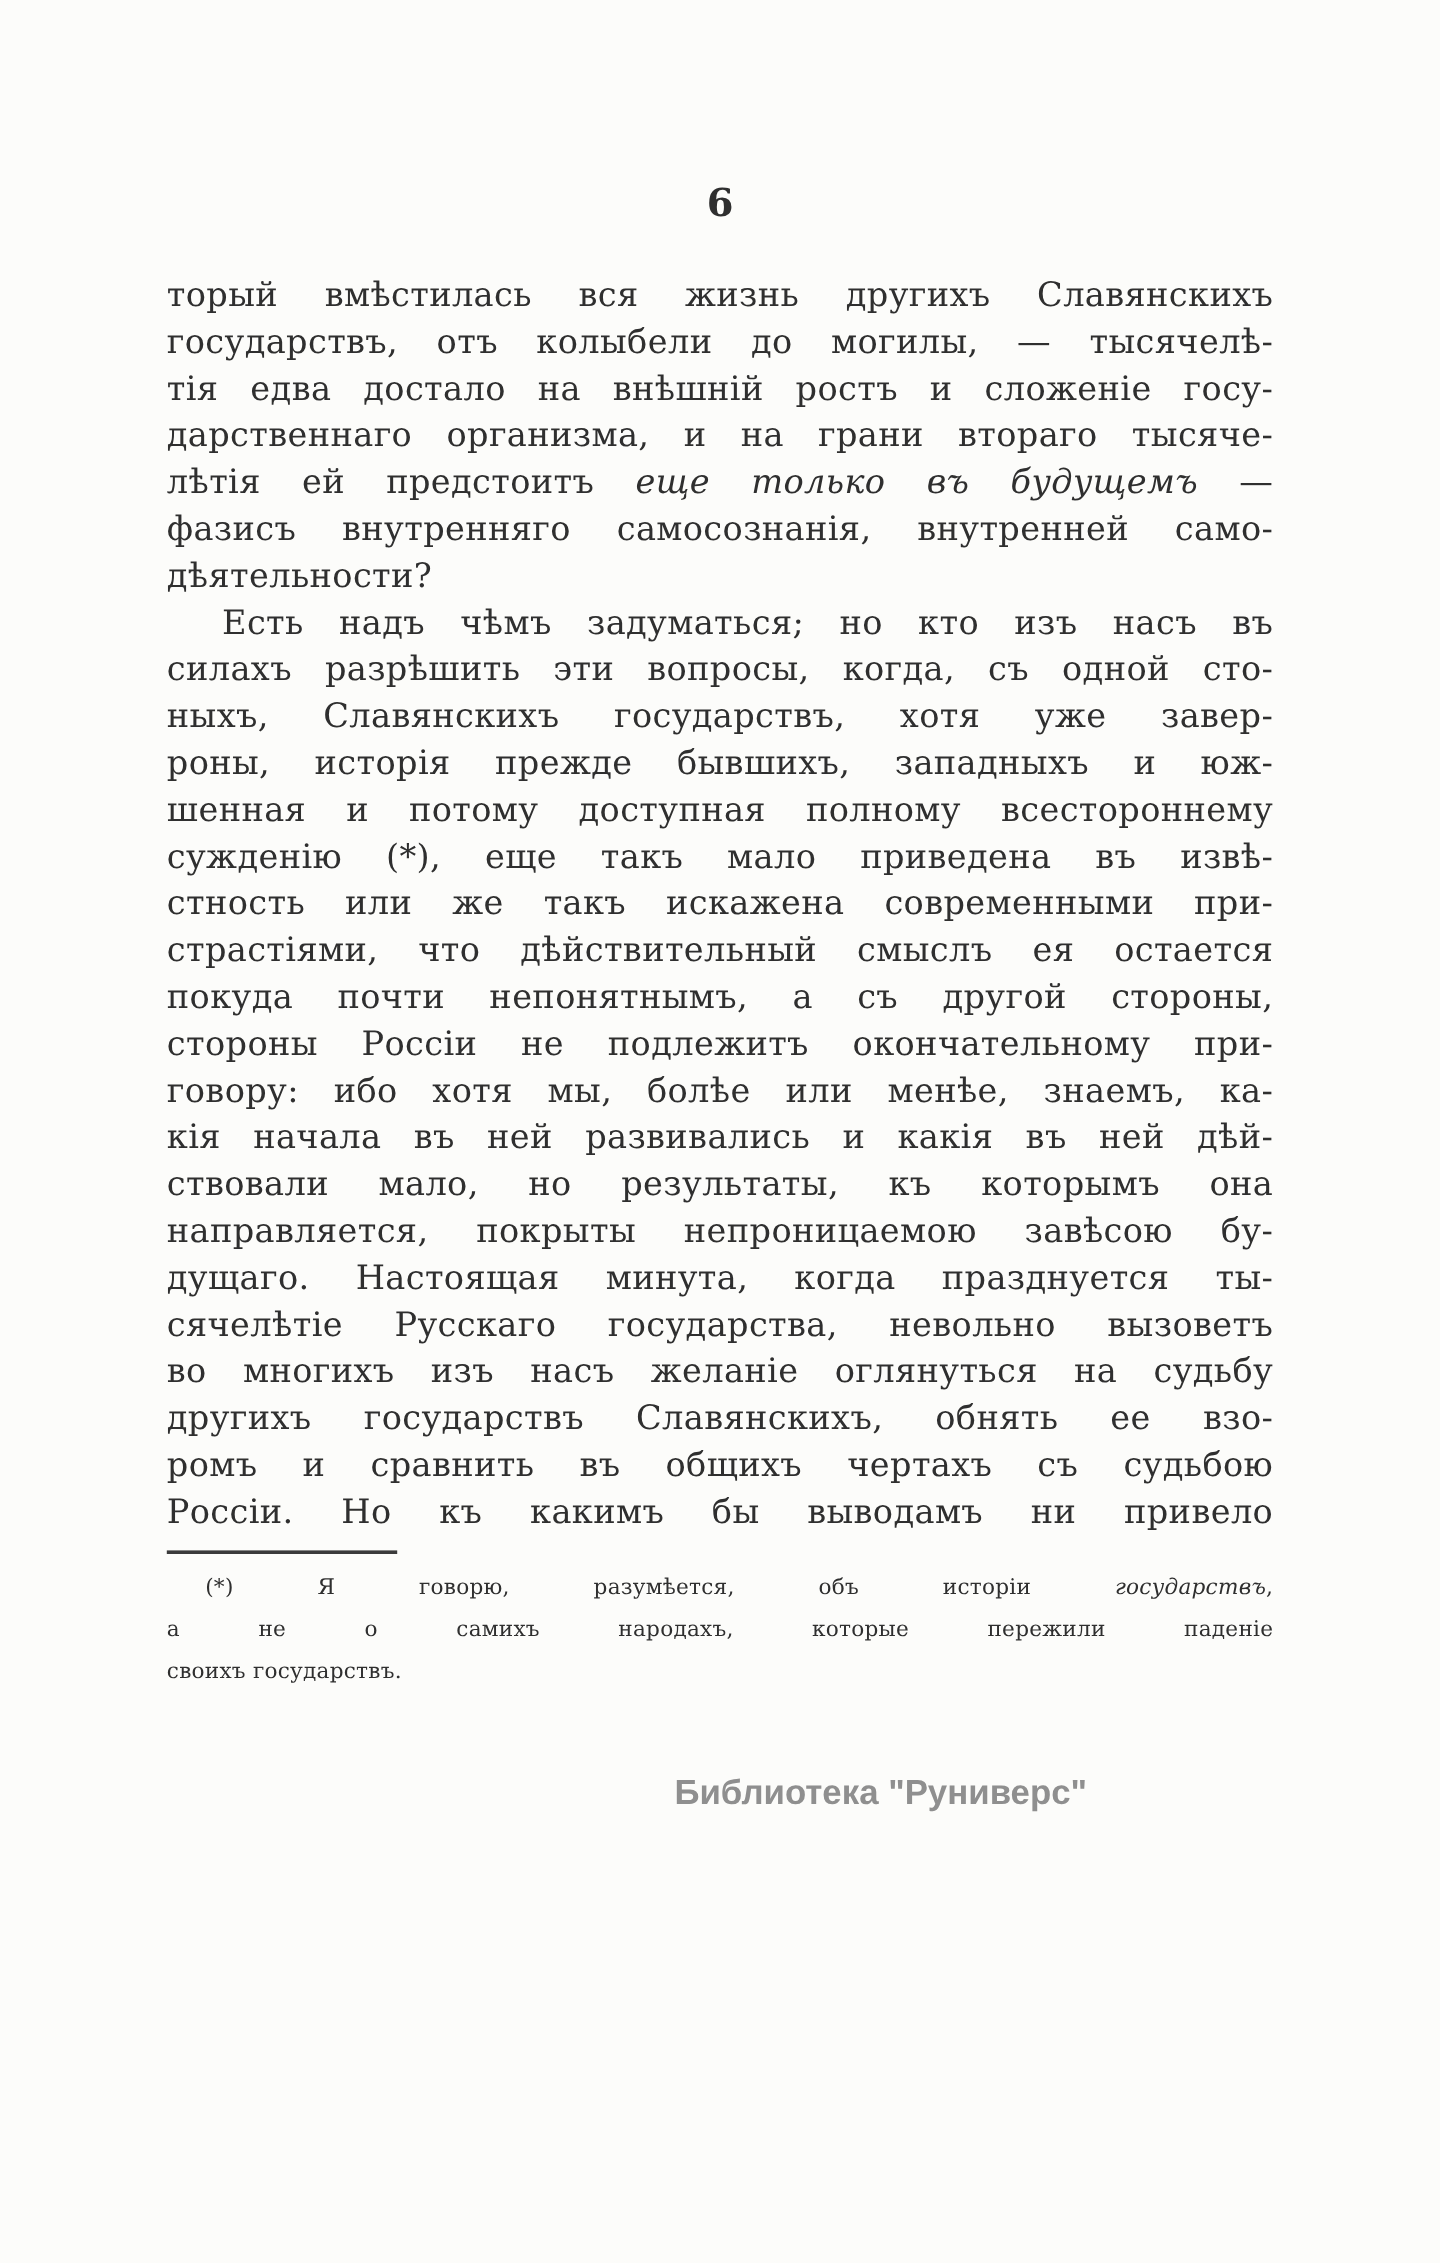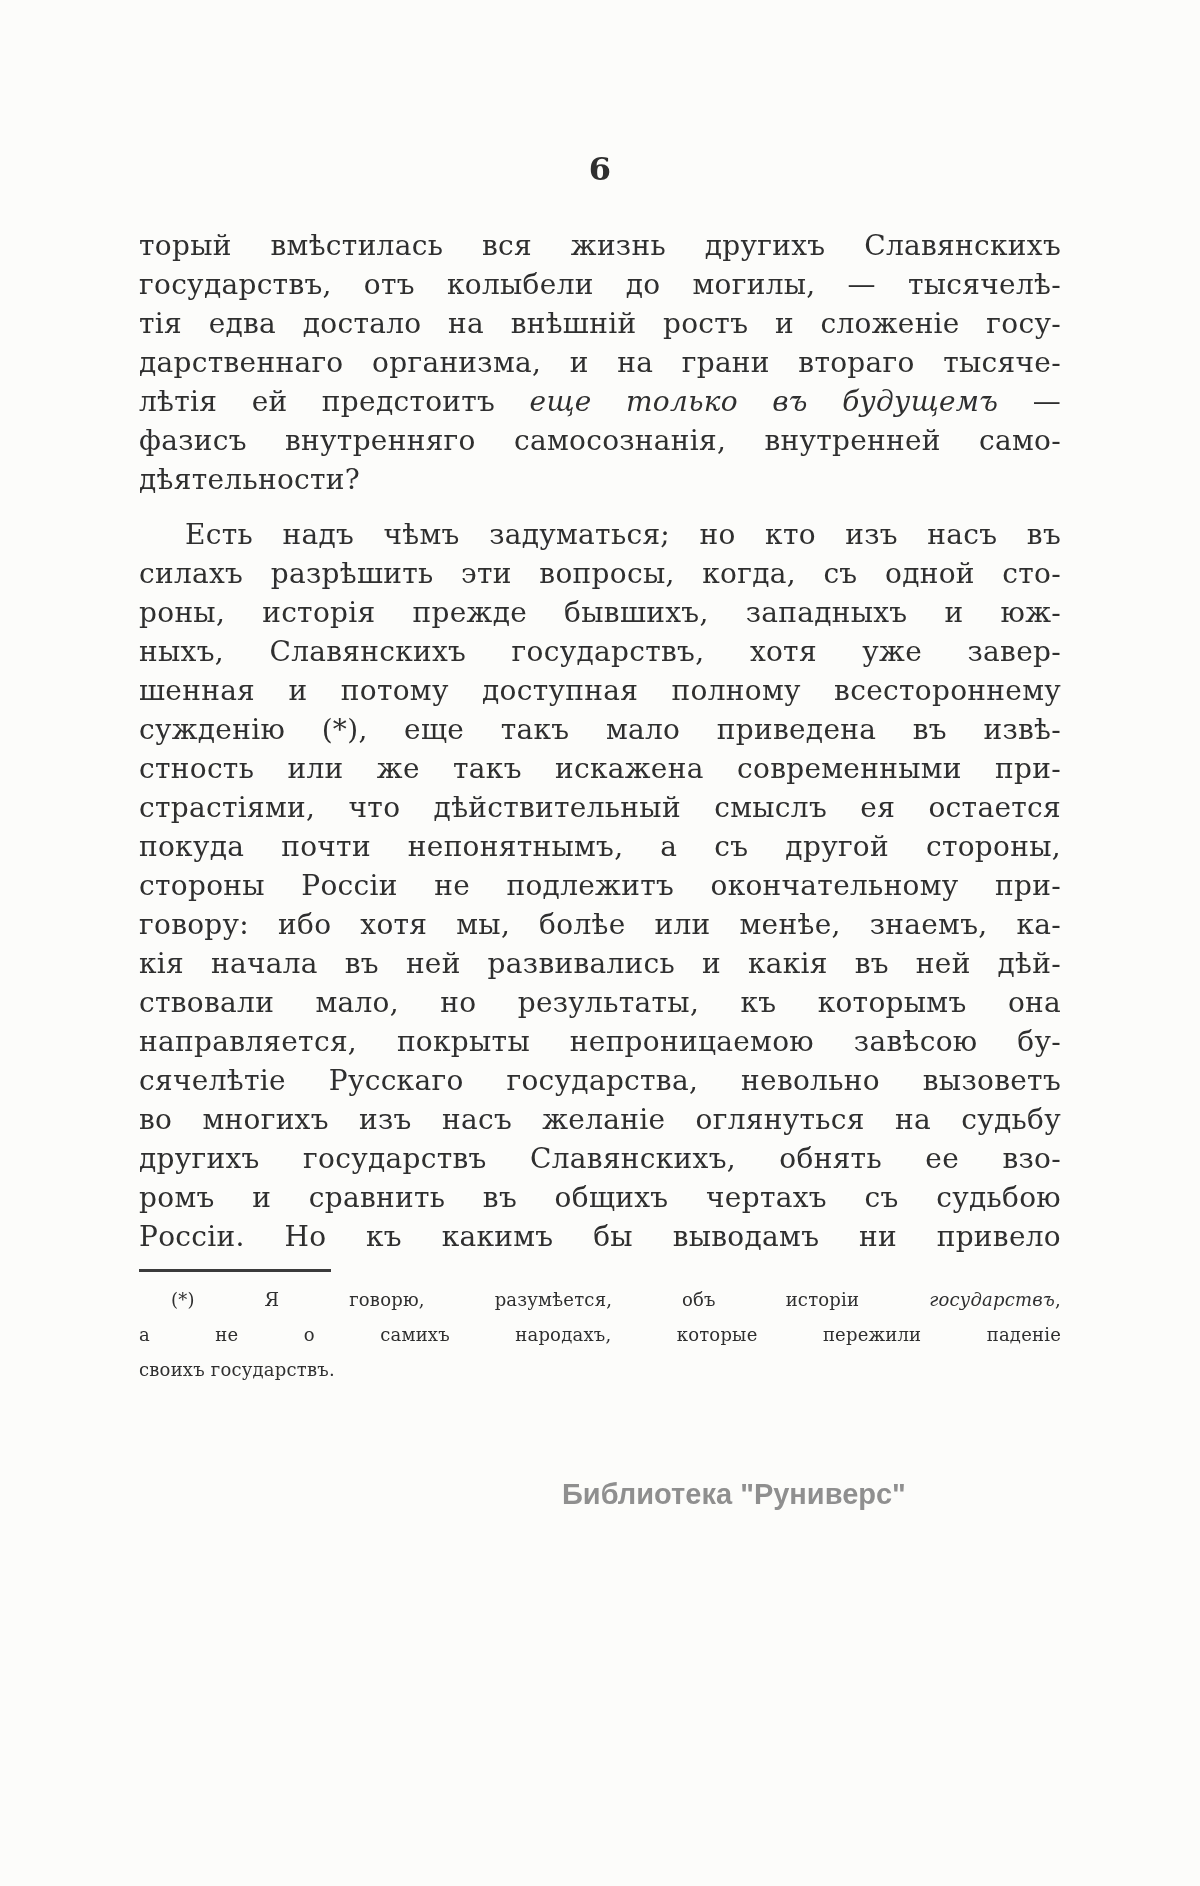--- a/index.html
+++ b/index.html
@@ -34,21 +34,21 @@
     height: 39px;
     line-height: 39px;
     font-size: 28px;
     font-weight: 400;
     letter-spacing: 0.3px;
     text-align: justify;
     text-align-last: justify;
     text-justify: inter-word;
   }
   .line.no-justify { text-align-last: left; }
-  .line.indent { text-indent: 46px; margin-top: 16px; }
+  .line.indent { text-indent: 46px; }
   .italic { font-style: italic; }
   .fn-rule {
     width: 192px;
     height: 3px;
     background: #3b3b3b;
     margin: 13px 0 10px 0;
   }
   .fn-line {
     height: 35px;
     line-height: 35px;
@@ -82,32 +82,33 @@
     <div id="paragraphs">
         <div class="line"><span class="">торый вмѣстилась вся жизнь другихъ Славянскихъ</span></div>
         <div class="line"><span class="">государствъ, отъ колыбели до могилы, — тысячелѣ-</span></div>
         <div class="line"><span class="">тія едва достало на внѣшній ростъ и сложеніе госу-</span></div>
         <div class="line"><span class="">дарственнаго организма, и на грани втораго тысяче-</span></div>
         <div class="line"><span class="">лѣтія ей предстоитъ </span><span class="italic">еще только въ будущемъ</span><span class=""> —</span></div>
         <div class="line"><span class="">фазисъ внутренняго самосознанія, внутренней само-</span></div>
         <div class="line no-justify"><span class="">дѣятельности?</span></div>
         <div class="line indent"><span class="">Есть надъ чѣмъ задуматься; но кто изъ насъ въ</span></div>
         <div class="line"><span class="">силахъ разрѣшить эти вопросы, когда, съ одной сто-</span></div>
+        <div class="line"><span class="">ныхъ, Славянскихъ государствъ, хотя уже завер-</span></div>
         <div class="line"><span class="">роны, исторія прежде бывшихъ, западныхъ и юж-</span></div>
-        <div class="line"><span class="">ныхъ, Славянскихъ государствъ, хотя уже завер-</span></div>
         <div class="line"><span class="">шенная и потому доступная полному всестороннему</span></div>
         <div class="line"><span class="">сужденію (*), еще такъ мало приведена въ извѣ-</span></div>
         <div class="line"><span class="">стность или же такъ искажена современными при-</span></div>
         <div class="line"><span class="">страстіями, что дѣйствительный смыслъ ея остается</span></div>
         <div class="line"><span class="">покуда почти непонятнымъ, а съ другой стороны,</span></div>
         <div class="line"><span class="">стороны Россіи не подлежитъ окончательному при-</span></div>
         <div class="line"><span class="">говору: ибо хотя мы, болѣе или менѣе, знаемъ, ка-</span></div>
         <div class="line"><span class="">кія начала въ ней развивались и какія въ ней дѣй-</span></div>
         <div class="line"><span class="">ствовали мало, но результаты, къ которымъ она</span></div>
         <div class="line"><span class="">направляется, покрыты непроницаемою завѣсою бу-</span></div>
+        <div class="line"><span class="">дущаго. Настоящая минута, когда празднуется ты-</span></div>
         <div class="line"><span class="">сячелѣтіе Русскаго государства, невольно вызоветъ</span></div>
         <div class="line"><span class="">во многихъ изъ насъ желаніе оглянуться на судьбу</span></div>
         <div class="line"><span class="">другихъ государствъ Славянскихъ, обнять ее взо-</span></div>
         <div class="line"><span class="">ромъ и сравнить въ общихъ чертахъ съ судьбою</span></div>
         <div class="line"><span class="">Россіи. Но къ какимъ бы выводамъ ни привело</span></div>
       </div>
     <div class="fn-rule"></div>
     <div id="footnote">
         <div class="fn-line indent"><span class="">(*) Я говорю, разумѣется, объ исторіи </span><span class="italic">государствъ</span><span class="">,</span></div>
         <div class="fn-line"><span class="">а не о самихъ народахъ, которые пережили паденіе</span></div>

